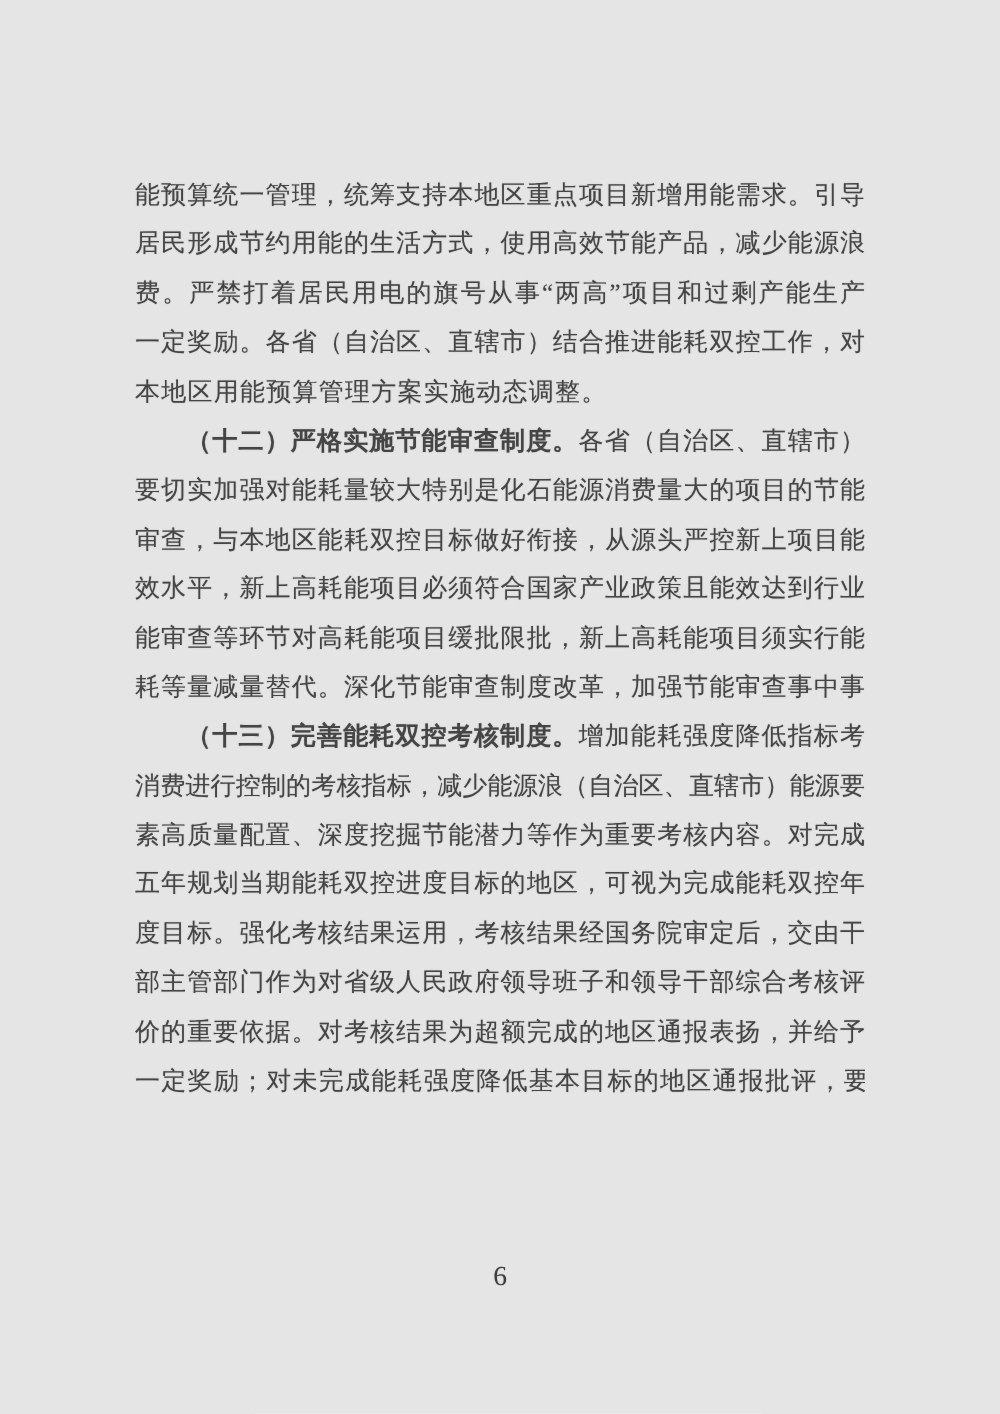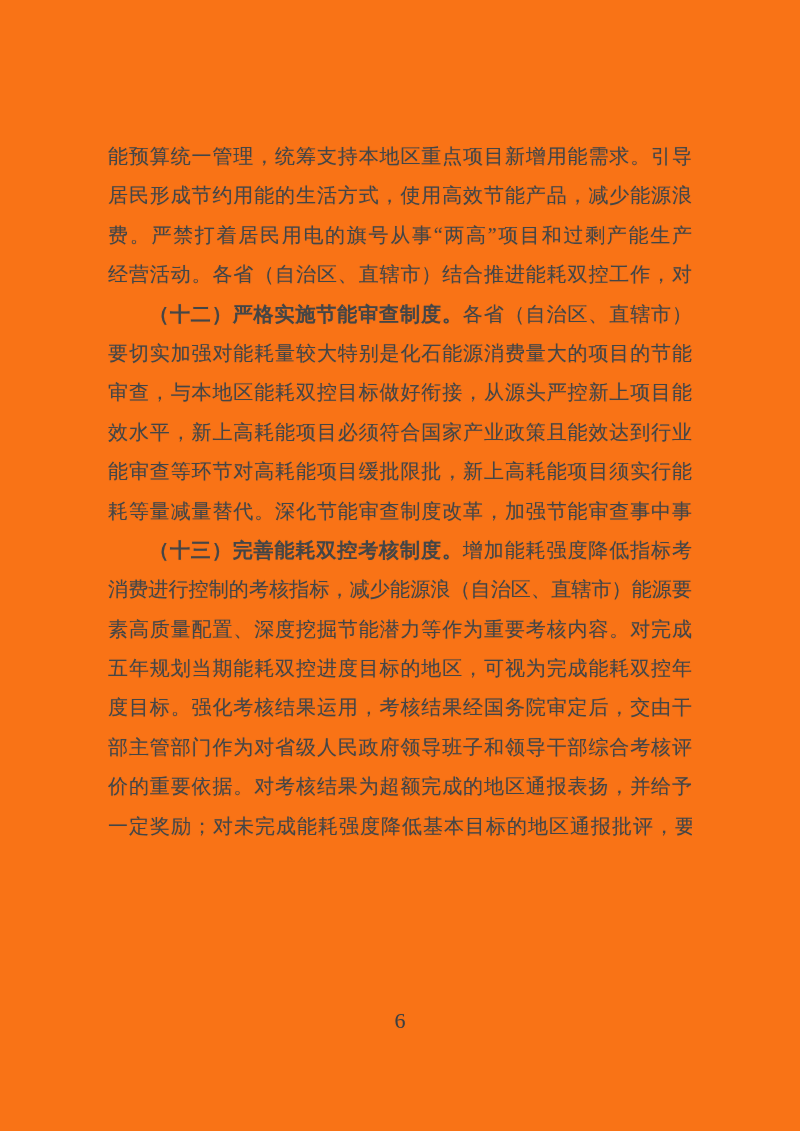--- a/index.html
+++ b/index.html
@@ -10,21 +10,21 @@
     width: 800px;
     height: 1131px;
     background: #fcfcfc;
     font-family: "Liberation Serif", "DejaVu Serif", serif;
     overflow: hidden;
   }
   .page {
     position: relative;
     width: 800px;
     height: 1131px;
-    background: #f97316;
+    background: #e5e5e5;
   }
   .doc-body {
     position: absolute;
     top: 137px;
     left: 108px;
     width: 584px;
     color: #454545;
     font-size: 20px;
     text-shadow: 0 0 1px rgba(90,90,90,0.45);
   }
@@ -65,21 +65,22 @@
 </style>
 </head>
 <body>
 
 <div class="page">
   <div class="doc-body">
       <div class="paragraph">
         <div class="line"><span>能预算统一管理，统筹支持本地区重点项目新增用能需求。引导</span></div>
         <div class="line"><span>居民形成节约用能的生活方式，使用高效节能产品，减少能源浪</span></div>
         <div class="line"><span>费。严禁打着居民用电的旗号从事“两高”项目和过剩产能生产</span></div>
-        <div class="line"><span>经营活动。各省（自治区、直辖市）结合推进能耗双控工作，对</span></div>
+        <div class="line"><span>一定奖励。各省（自治区、直辖市）结合推进能耗双控工作，对</span></div>
+        <div class="line line-last"><span>本地区用能预算管理方案实施动态调整。</span></div>
       </div>
       <div class="paragraph">
         <div class="line line-indent"><span class="bold">（十二）严格实施节能审查制度。</span><span>各省（自治区、直辖市）</span></div>
         <div class="line"><span>要切实加强对能耗量较大特别是化石能源消费量大的项目的节能</span></div>
         <div class="line"><span>审查，与本地区能耗双控目标做好衔接，从源头严控新上项目能</span></div>
         <div class="line"><span>效水平，新上高耗能项目必须符合国家产业政策且能效达到行业</span></div>
         <div class="line"><span>能审查等环节对高耗能项目缓批限批，新上高耗能项目须实行能</span></div>
         <div class="line"><span>耗等量减量替代。深化节能审查制度改革，加强节能审查事中事</span></div>
       </div>
       <div class="paragraph">

